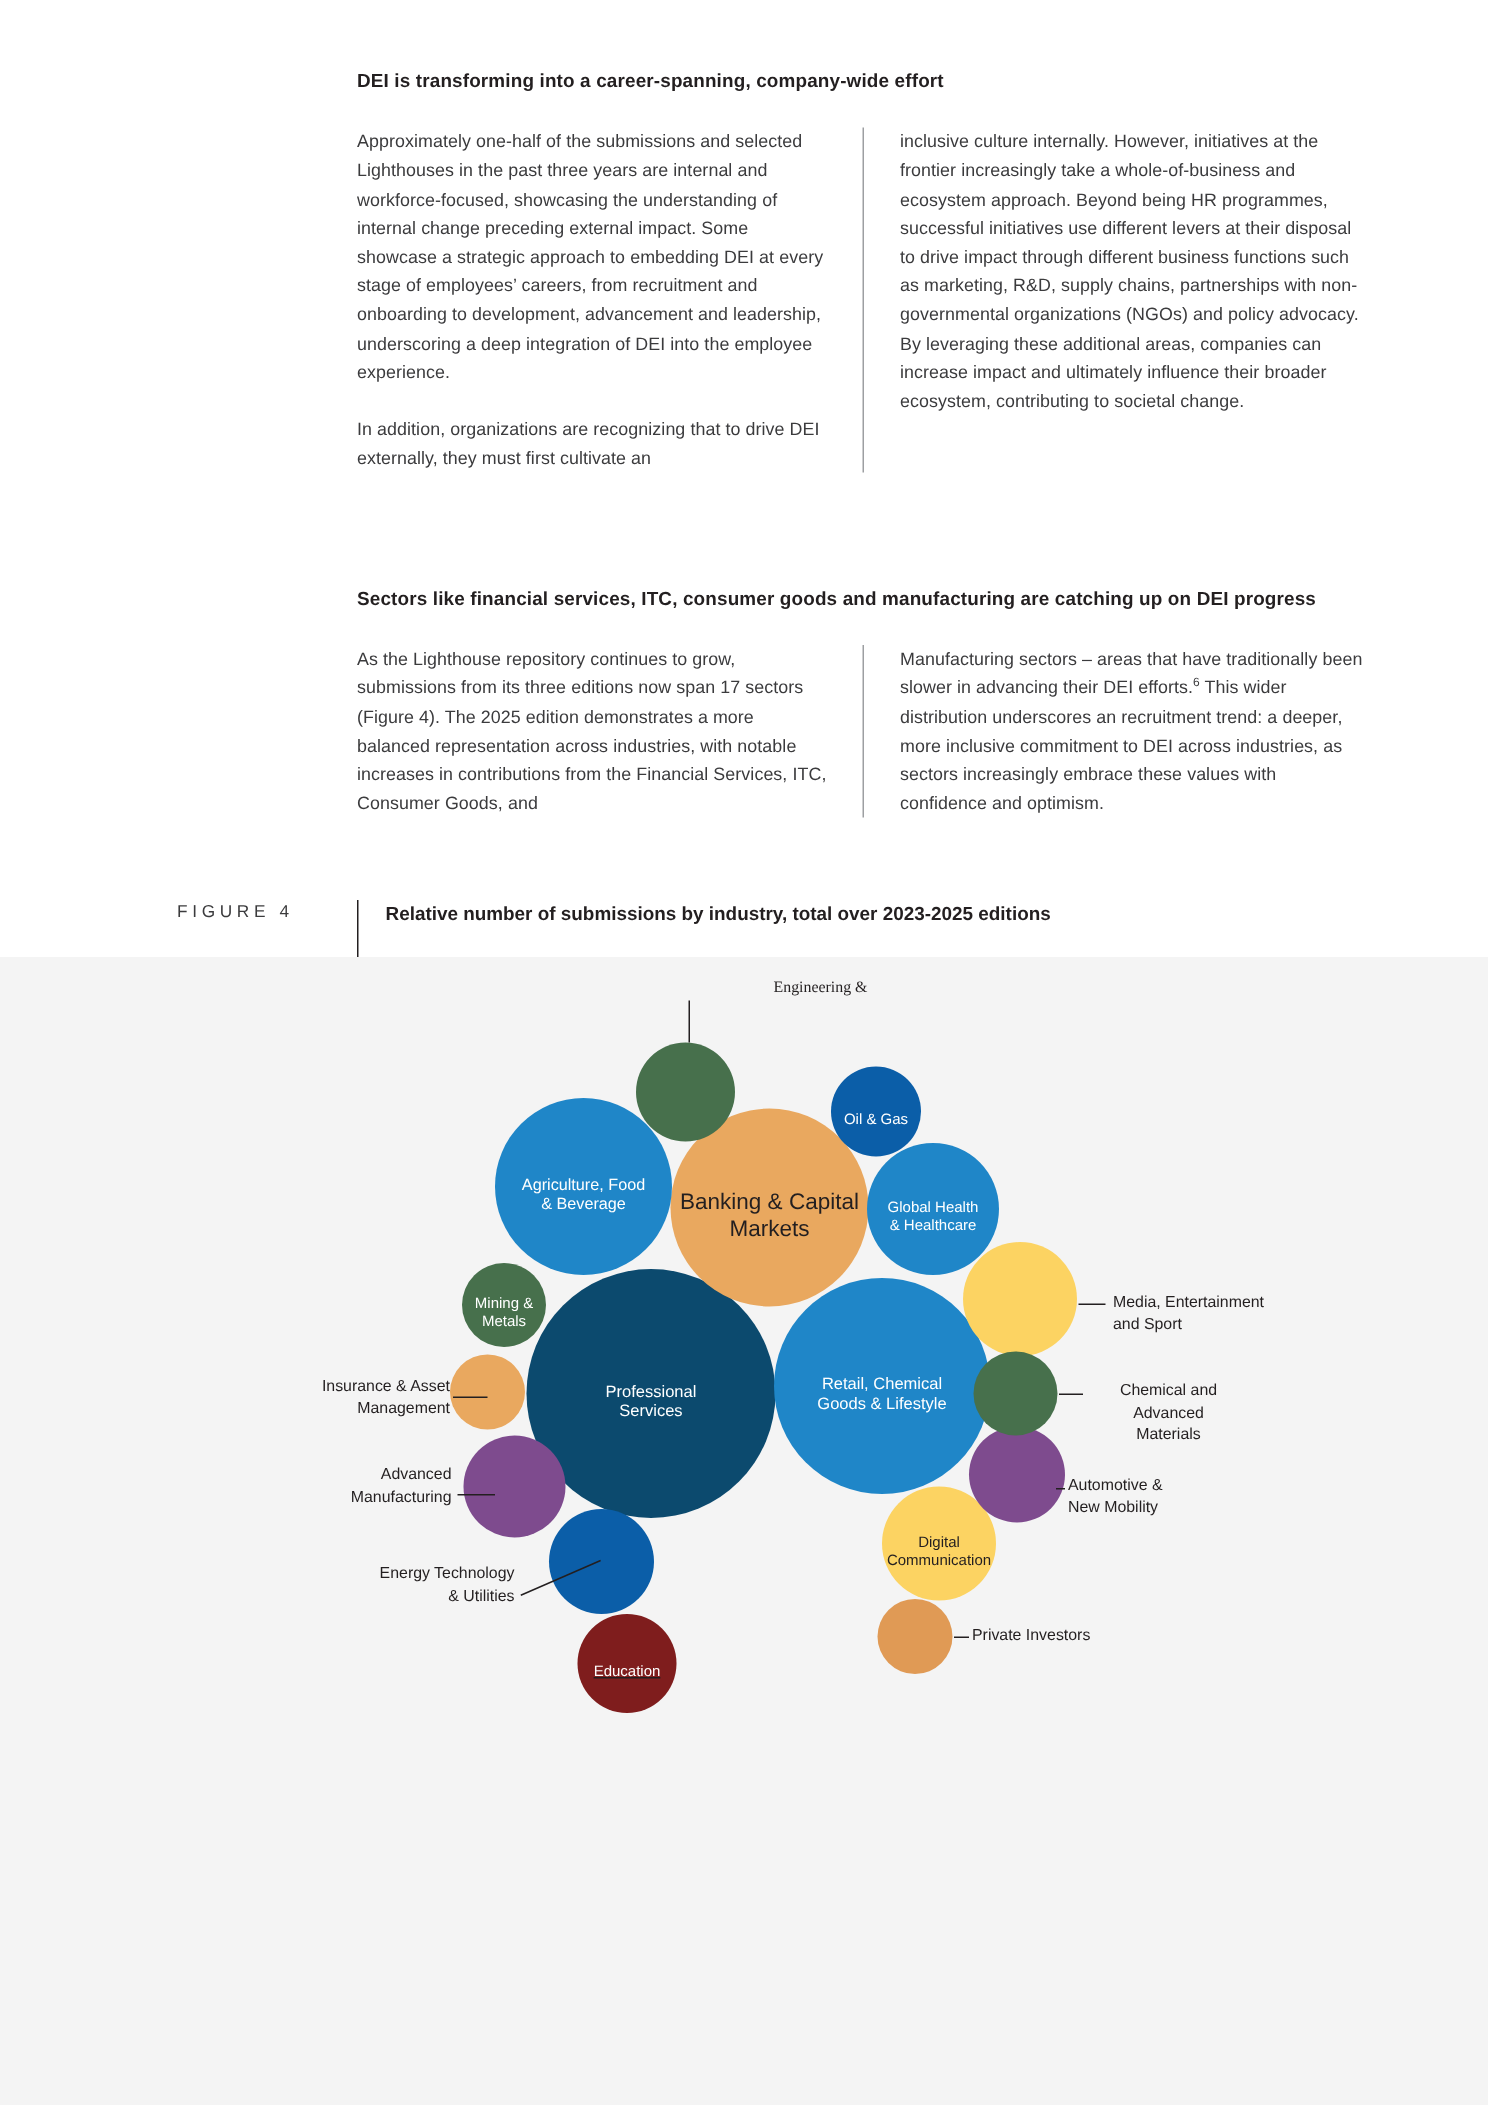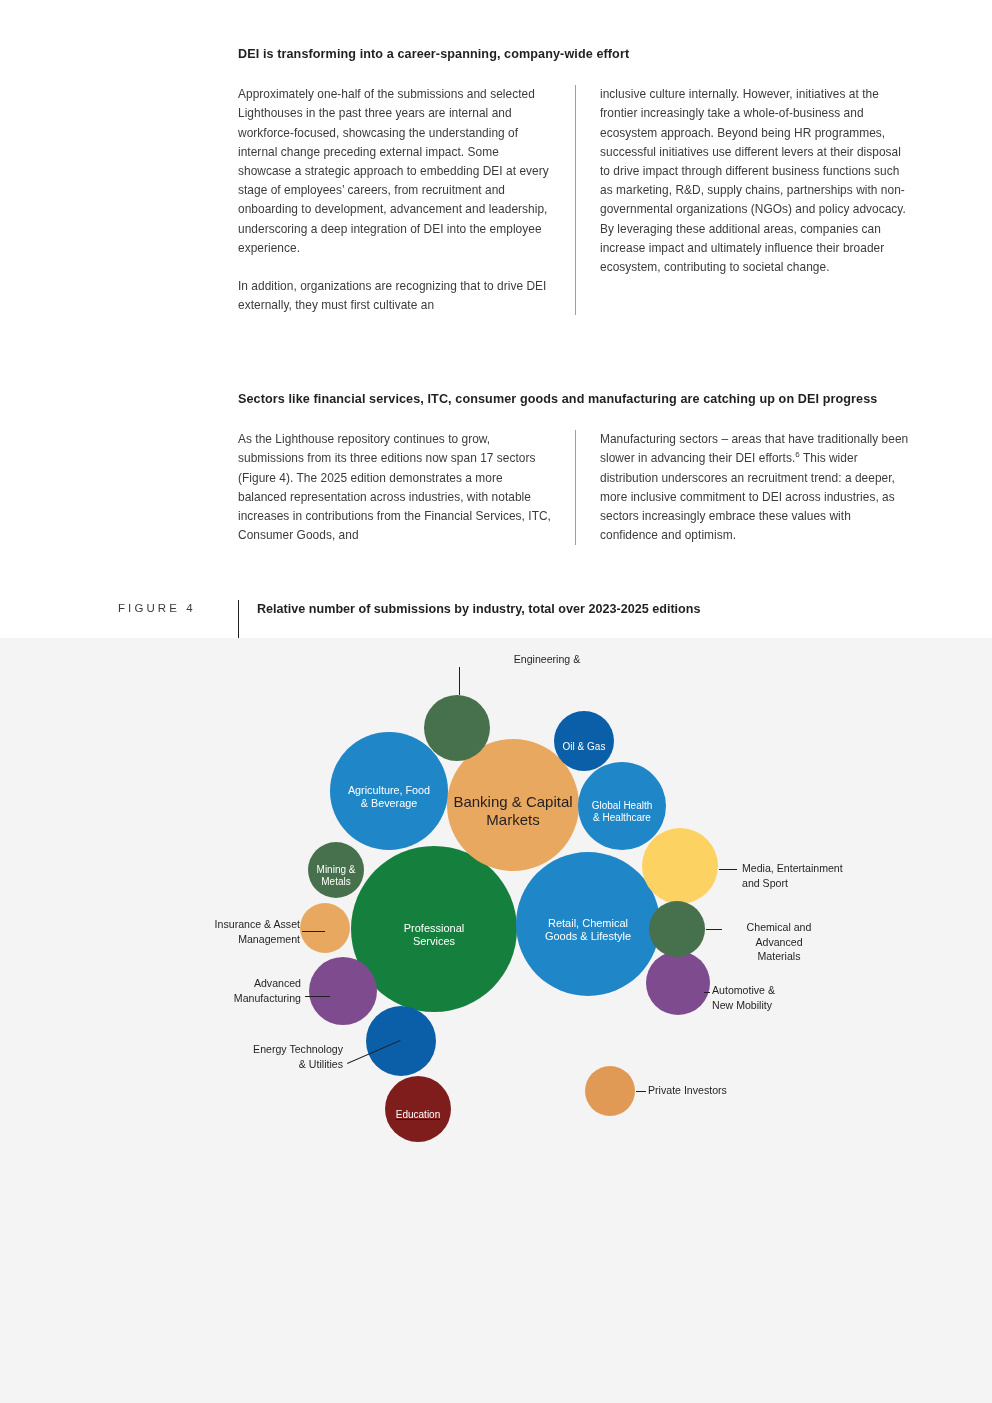--- a/index.html
+++ b/index.html
@@ -58,21 +58,21 @@
   .bubble span{display:block;padding:0 4px;margin-top:12px;}
 
   
   .leader{position:absolute;background:#231f20;}
   .olabel{
     position:absolute;font-size:10.6px;color:#231f20;
     line-height:14.5px;white-space:pre;
   }
   .olabel.r{text-align:right;}
   .olabel.l{text-align:left;}
-  .olabel.c{text-align:center;}
+  .olabel.c{text-align:center;font-family:Liberation Serif, serif;}
 </style>
 </head>
 <body>
 
 <div class="prose-wrap">
   <h2 class="section-head">DEI is transforming into a career-spanning, company-wide effort</h2>
   <div class="cols">
     <div class="col left">
       <p>Approximately one-half of the submissions and selected Lighthouses in the past three years are internal and workforce-focused, showcasing the understanding of internal change preceding external impact. Some showcase a strategic approach to embedding DEI at every stage of employees’ careers, from recruitment and onboarding to development, advancement and leadership, underscoring a deep integration of DEI into the employee experience.</p>
       <p>In addition, organizations are recognizing that to drive DEI externally, they must first cultivate an</p>
@@ -96,21 +96,21 @@
 </div>
 
 <div class="fig-head">
   <div class="fig-num">FIGURE 4</div>
   <div class="fig-divider"></div>
   <div class="fig-title">Relative number of submissions by industry, total over 2023-2025 editions</div>
 </div>
 
 <div class="chart-panel">
   <div class="bubbles" id="bubble-layer">
-      <div class="bubble" style="width: 166px; height: 166px; left: 351px; top: 208px; background: #15803d; z-index: 117; align-items: center;">
+      <div class="bubble" style="width: 166px; height: 166px; left: 351px; top: 208px; background: #0c4a6e; z-index: 117; align-items: center;">
         <span style="color: rgb(255, 255, 255); font-size: 11px;">
           <div>Professional</div>
           <div>Services</div>
         </span>
       </div>
       <div class="bubble" style="width: 144px; height: 144px; left: 516px; top: 214px; background: rgb(31, 134, 200); z-index: 128;">
         <span style="color: rgb(255, 255, 255); font-size: 11px;">
           <div>Retail, Chemical</div>
           <div>Goods &amp; Lifestyle</div>
         </span>
@@ -124,20 +124,26 @@
       <div class="bubble" style="width: 118px; height: 118px; left: 330px; top: 94px; background: rgb(31, 134, 200); z-index: 141;">
         <span style="color: rgb(255, 255, 255); font-size: 10.8px;">
           <div>Agriculture, Food</div>
           <div>&amp; Beverage</div>
         </span>
       </div>
       <div class="bubble" style="width: 88px; height: 88px; left: 578px; top: 124px; background: rgb(31, 134, 200); z-index: 156;">
         <span style="color: rgb(255, 255, 255); font-size: 10px;">
           <div>Global Health</div>
           <div>&amp; Healthcare</div>
+        </span>
+      </div>
+      <div class="bubble" style="width: 76px; height: 76px; left: 588px; top: 353px; background: rgb(252, 211, 98); z-index: 162;">
+        <span style="color: rgb(35, 31, 32); font-size: 10px;">
+          <div>Digital</div>
+          <div>Communication</div>
         </span>
       </div>
       <div class="bubble" style="width: 76px; height: 76px; left: 642px; top: 190px; background: rgb(252, 211, 98); z-index: 162;"></div>
       <div class="olabel l" style="left: 742px; top: 223px; width: 180px;">Media, Entertainment
 and Sport</div>
       <div class="leader" style="left: 719px; top: 231px; width: 18px; height: 1px; transform-origin: 0px 0px; transform: rotate(0deg); z-index: 250;"></div>
       <div class="bubble" style="width: 66px; height: 66px; left: 424px; top: 57px; background: rgb(71, 112, 76); z-index: 167;"></div>
       <div class="olabel c" style="left: 467px; top: 14px; width: 160px;">Engineering &amp;</div>
       <div class="leader" style="left: 460px; top: 29px; width: 28px; height: 1px; transform-origin: 0px 0px; transform: rotate(90deg); z-index: 250;"></div>
       <div class="bubble" style="width: 60px; height: 60px; left: 554px; top: 73px; background: rgb(11, 94, 168); z-index: 170;">

